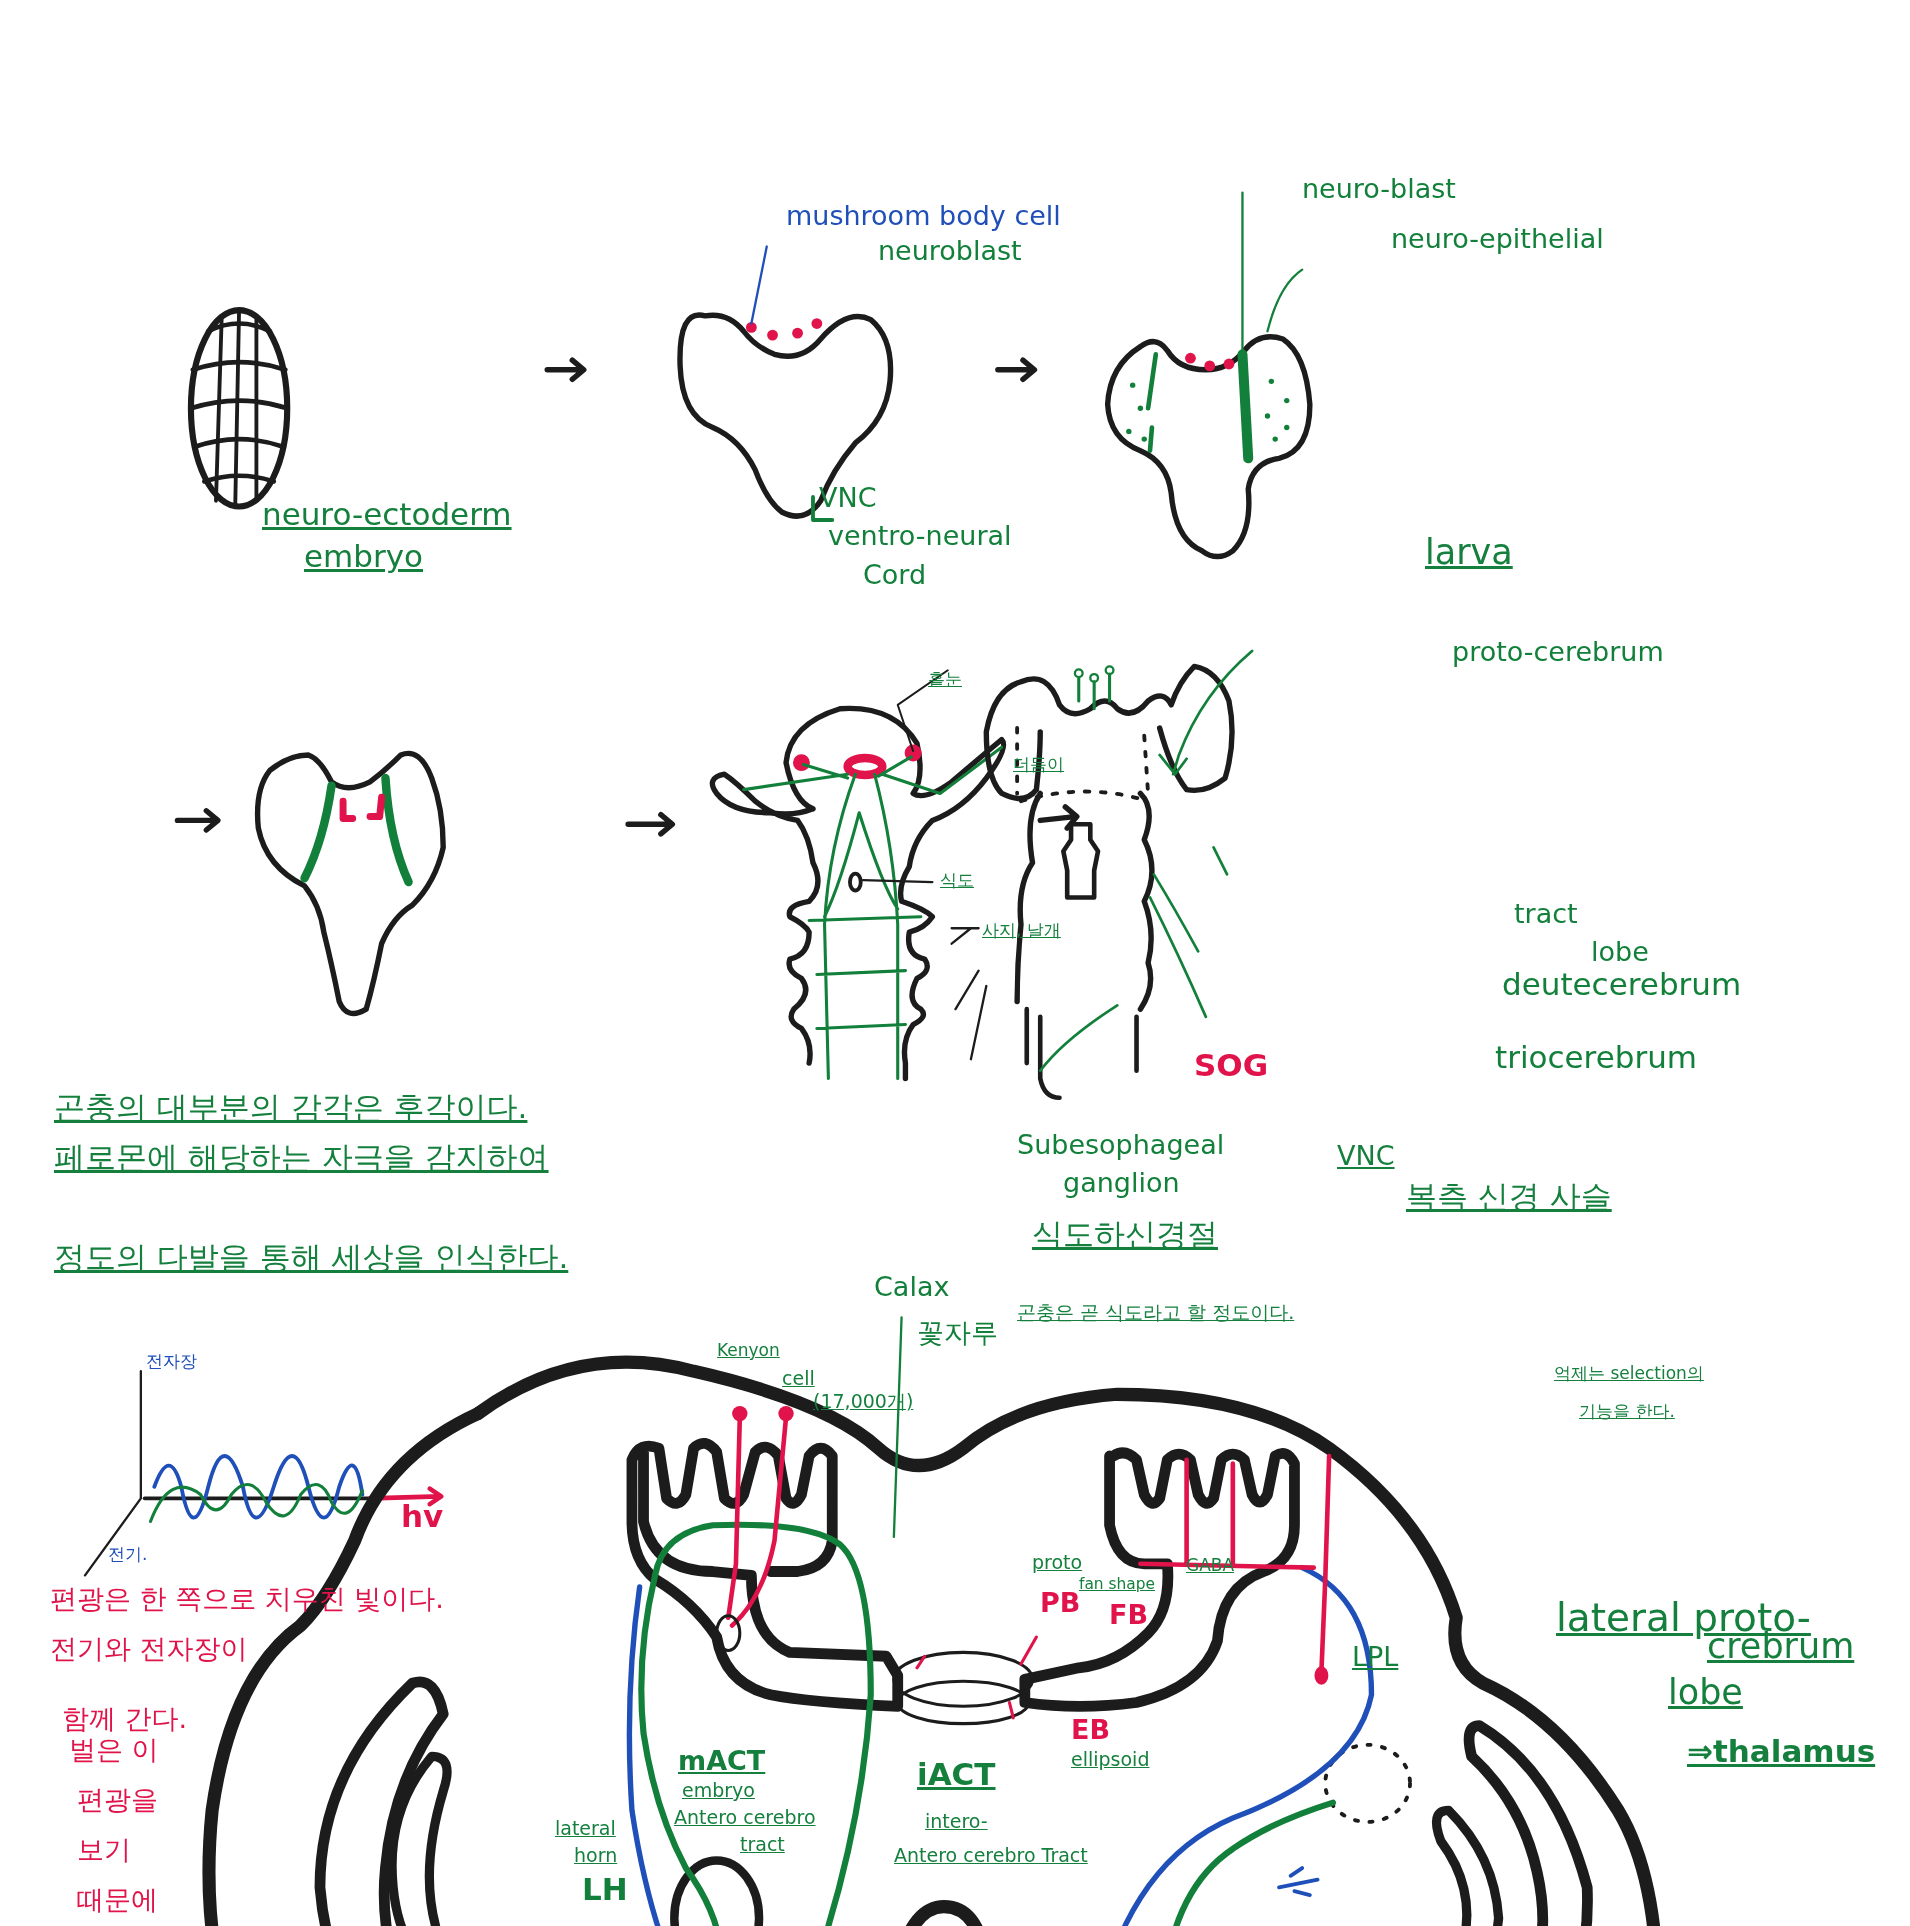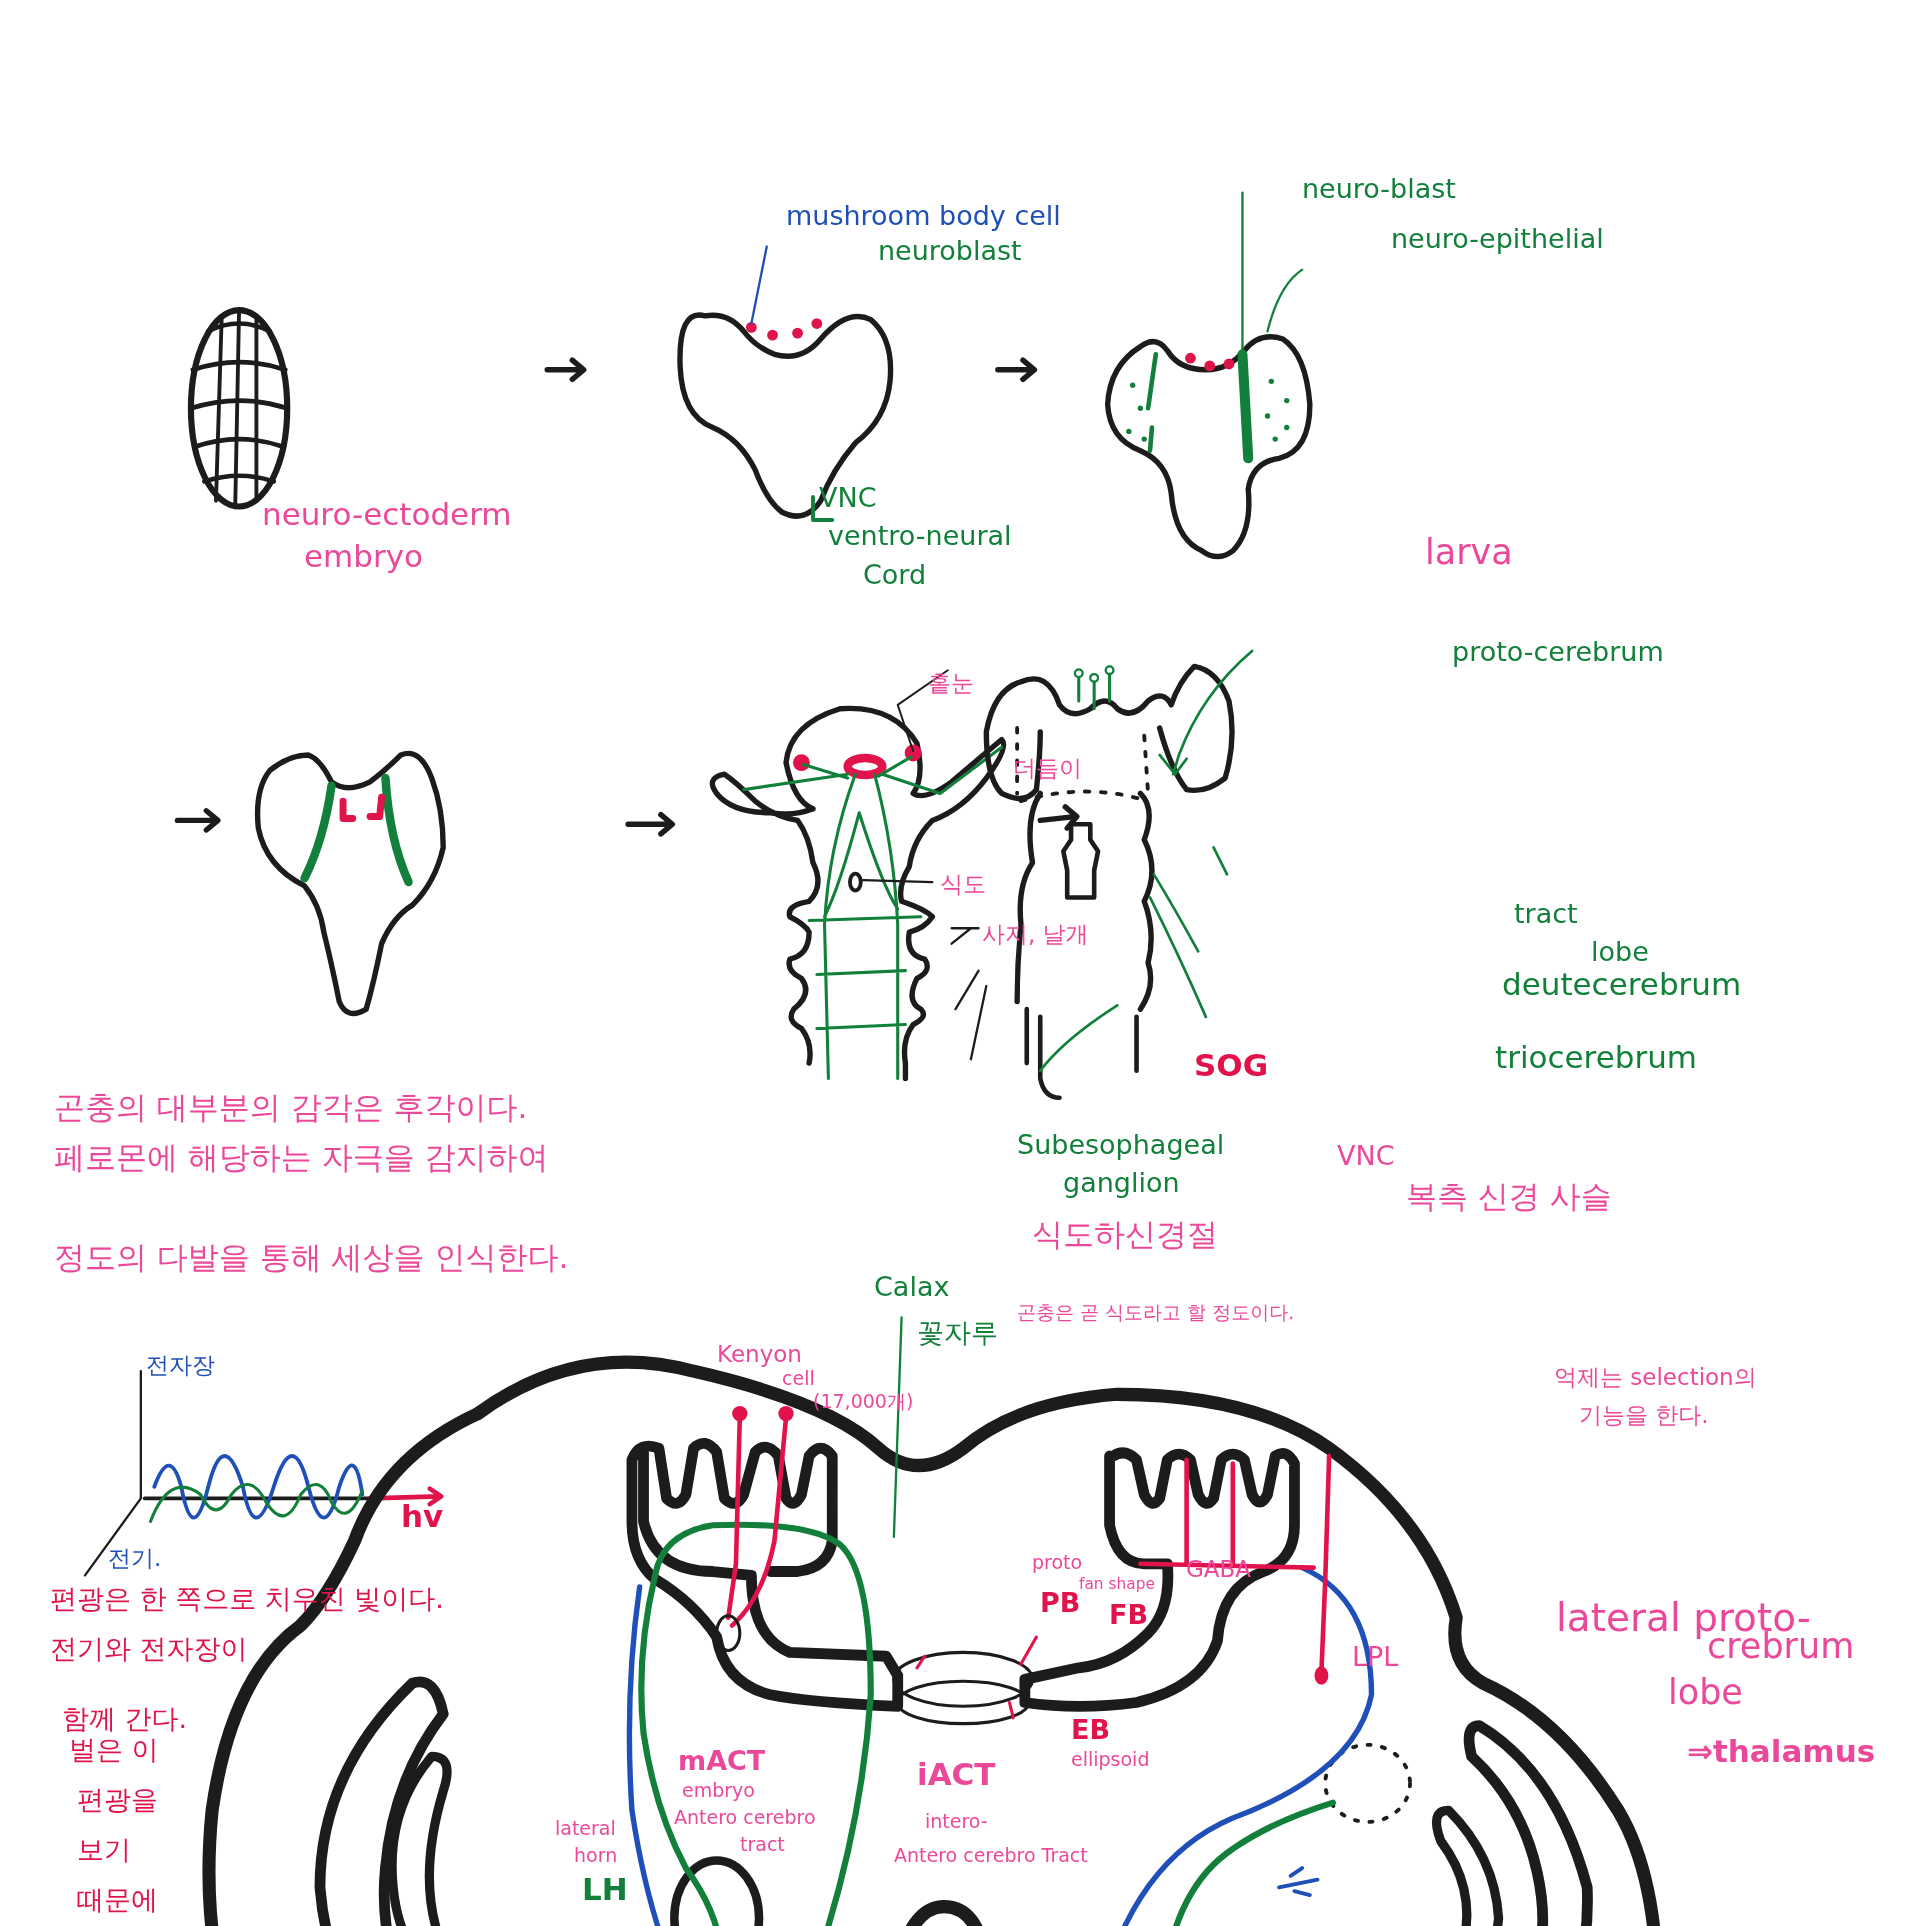--- a/index.html
+++ b/index.html
@@ -1,24 +1,24 @@
 <!DOCTYPE html>
 <html style="font-size:6.2px"><head>
 <meta charset="utf-8">
 <style>
   html, body { margin: 0; padding: 0; background: #ffffff; }
   body { width: 1911px; height: 2702px; position: relative; overflow: hidden;
          font-family: "DejaVu Sans", sans-serif; color: #1a1a1a; }
   .layer { position: absolute; left: 0; top: 0; width: 1911px; height: 2702px; }
   .t { position: absolute; white-space: nowrap; line-height: 1.15; font-family: "DejaVu Sans", sans-serif; }
-  .blk { color: #ec4899; }
+  .blk { color: #15803d; text-decoration: underline; }
   .grn { color: #12803a; }
   .blu { color: #1f4fb8; }
   .red { color: #e0144a; }
-  .s60 { font-size: 23px; } .s70 { font-size: 27px; } .s80 { font-size: 31px; }
+  .s60 { font-size: 17px; } .s70 { font-size: 27px; } .s80 { font-size: 31px; }
   .s90 { font-size: 35px; } .s100 { font-size: 39px; margin-top: 28px; } .s50 { font-size: 19px; }
   .bold { font-weight: bold; }
 </style>
 </head>
 <body>
 
 <svg class="layer" viewBox="0 0 4960 7015" xmlns="http://www.w3.org/2000/svg">
   <g fill="none" stroke-linecap="round" stroke-linejoin="round">
 
     <g stroke="#1c1c1c" stroke-width="16">

